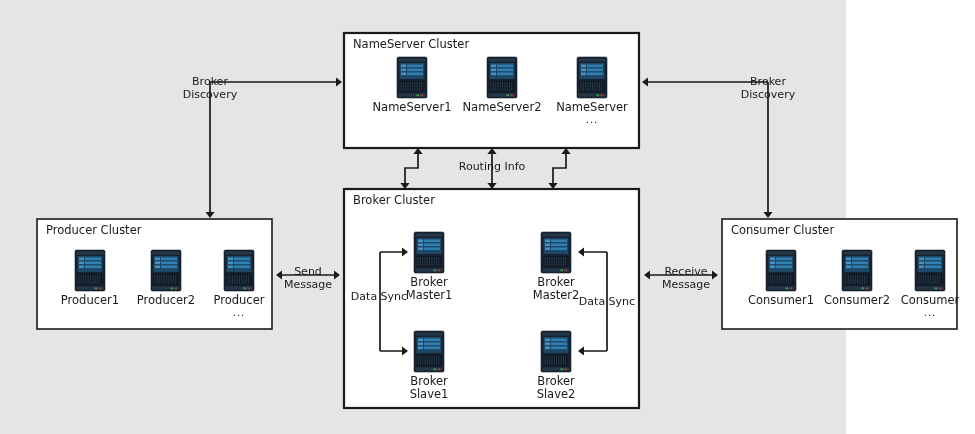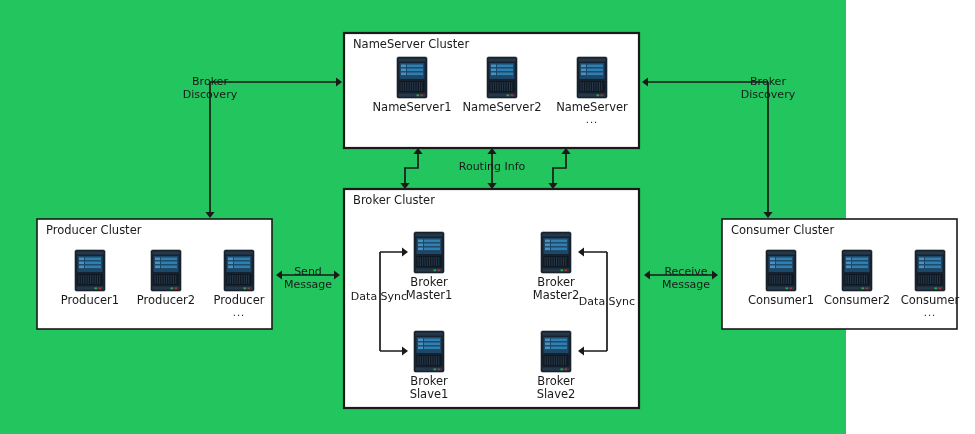--- a/index.html
+++ b/index.html
@@ -1,18 +1,18 @@
 <!DOCTYPE html>
 <html><head>
 <meta charset="utf-8">
 <style>
   html,body{margin:0;padding:0;background:#ffffff;}
   body{width:975px;height:434px;overflow:hidden;
        font-family:"DejaVu Sans","Liberation Sans",sans-serif;}
-  #stage{position:relative;width:846px;height:434px;background:#22c55e;}
+  #stage{position:relative;width:846px;height:434px;background:#e5e5e5;}
   svg{display:block;}
   .cluster-box{fill:#ffffff;stroke:#1a1a1a;}
   .box-thick{stroke-width:2.2;}
   .box-thin{stroke-width:1.6;}
   .cluster-title{font-size:11.5px;fill:#1a1a1a;}
   .node-label{font-size:11.5px;fill:#1a1a1a;text-anchor:middle;}
   .edge-label{font-size:11px;fill:#1a1a1a;text-anchor:middle;}
   .ellipsis{font-size:10px;fill:#1a1a1a;text-anchor:middle;letter-spacing:1px;}
   .conn{stroke:#1a1a1a;stroke-width:1.7;fill:none;}
   .arrowhead{fill:#1a1a1a;}

